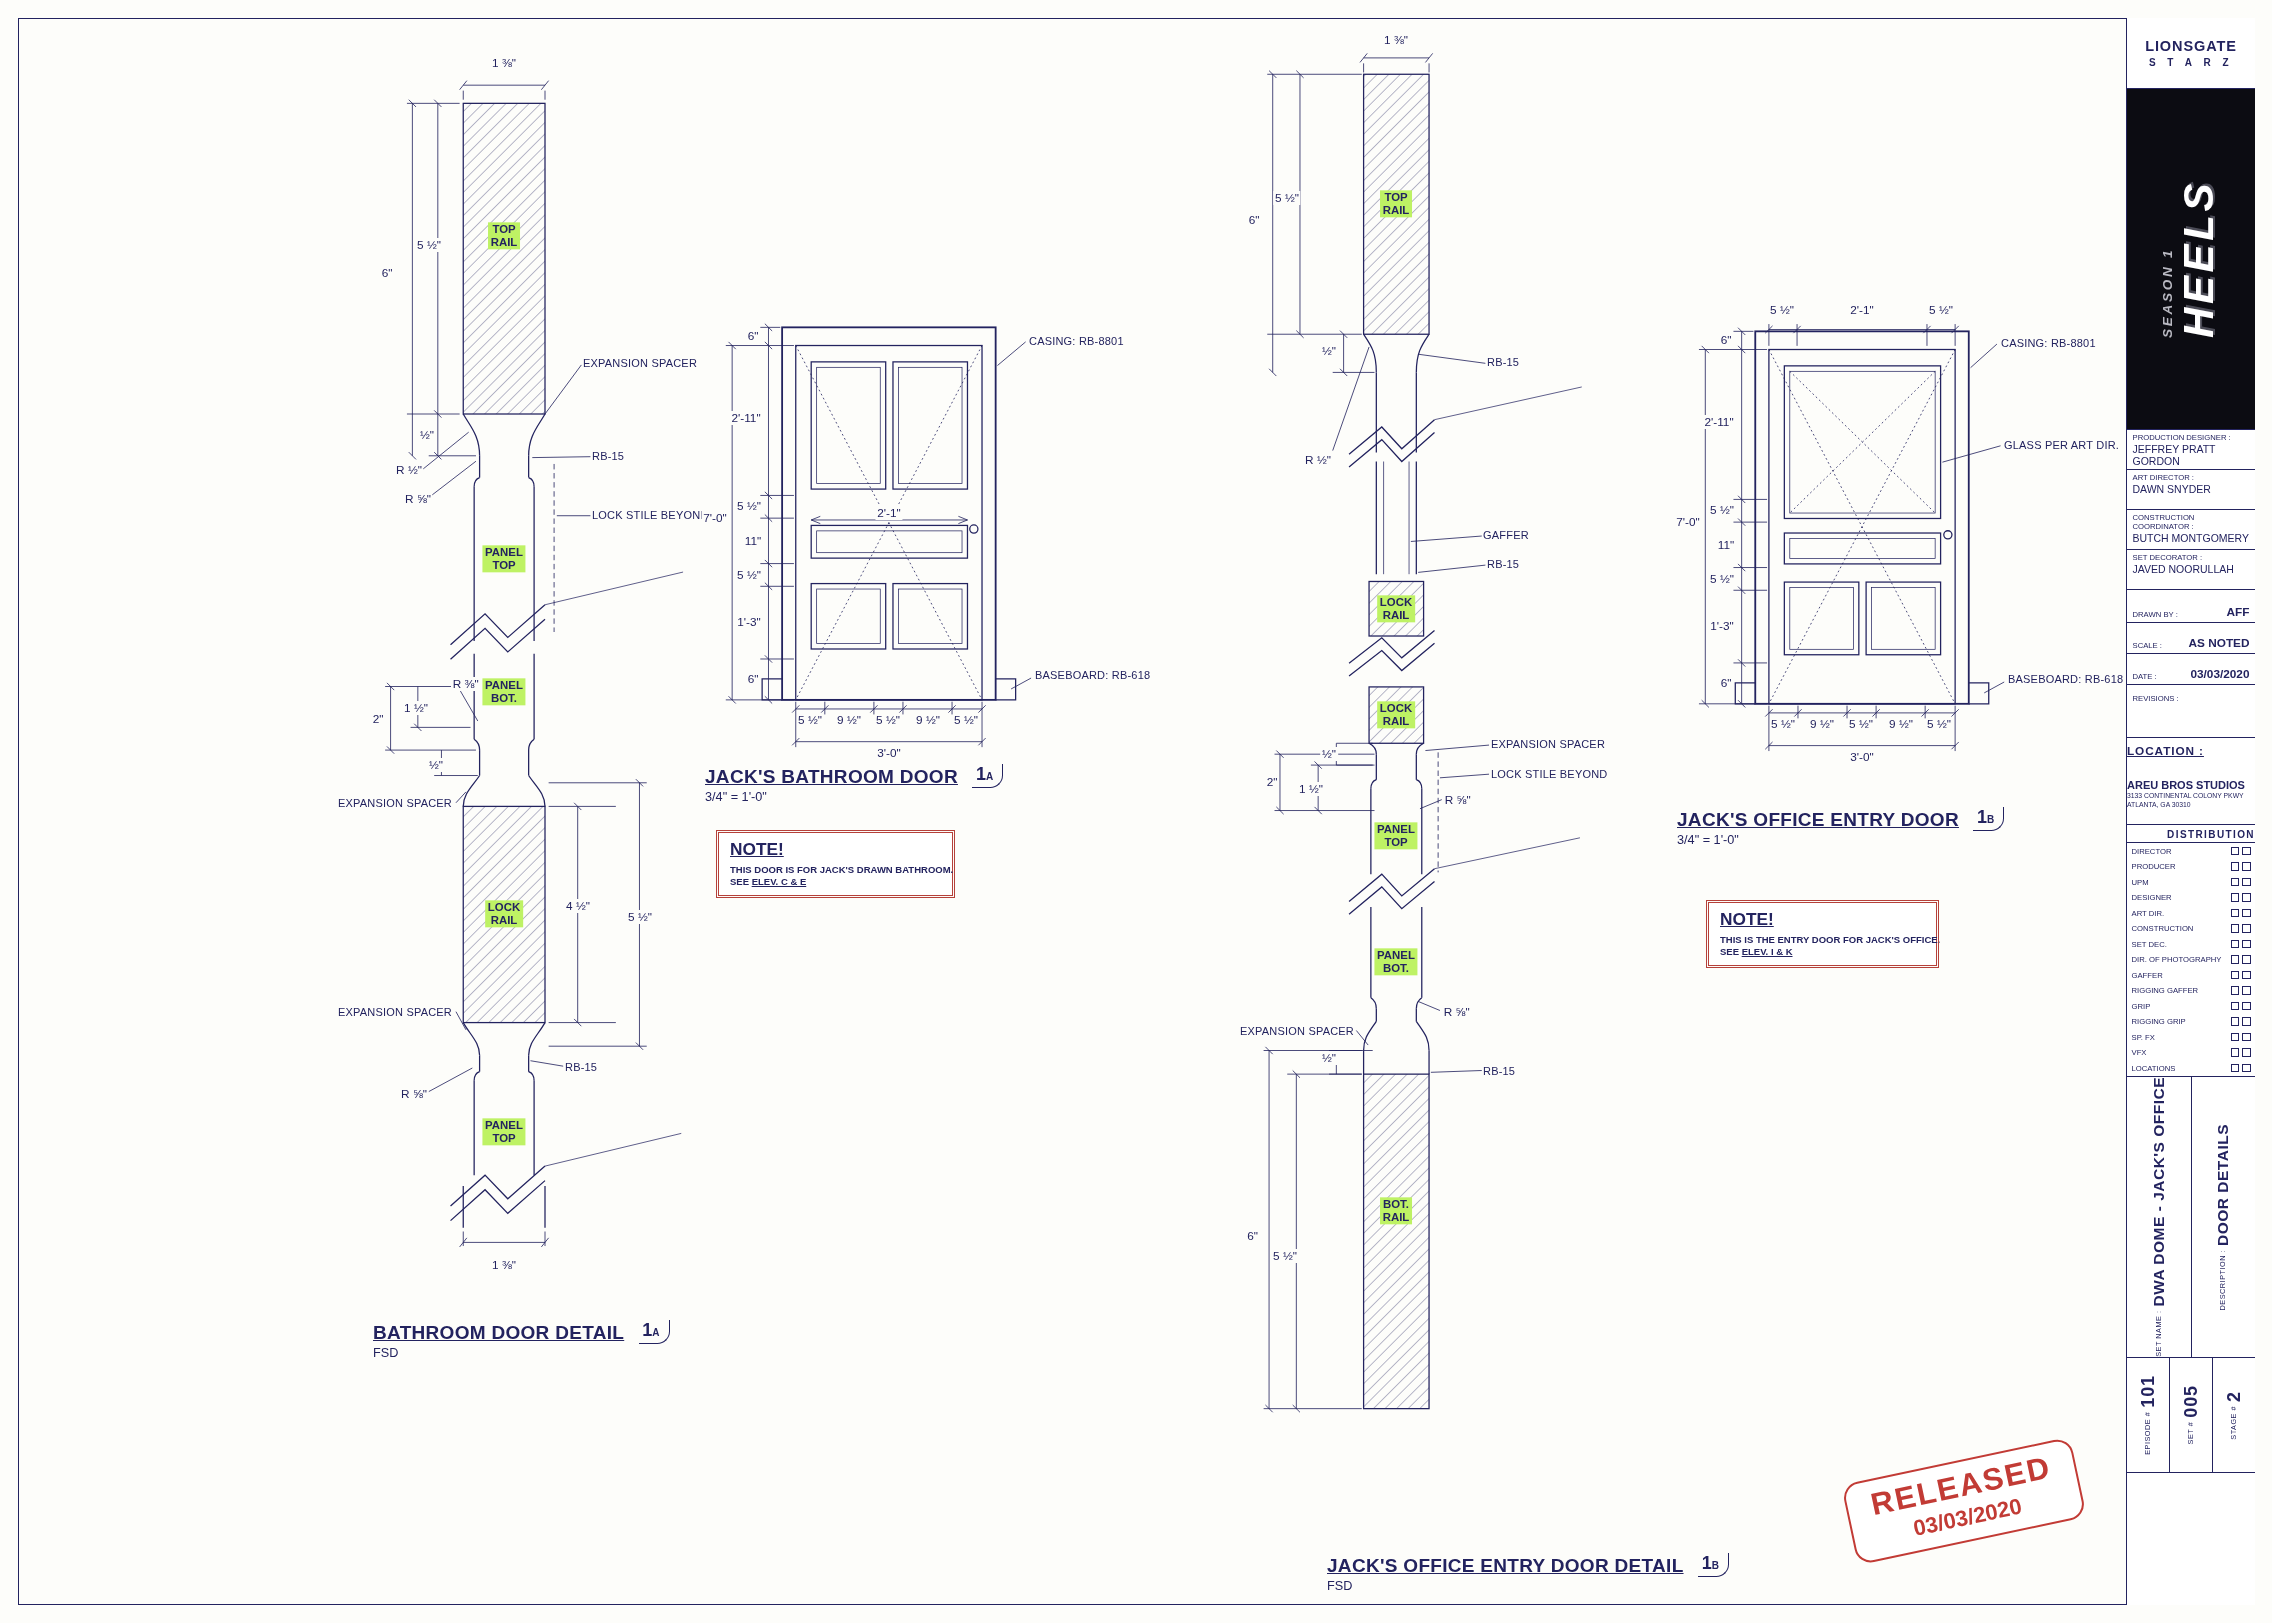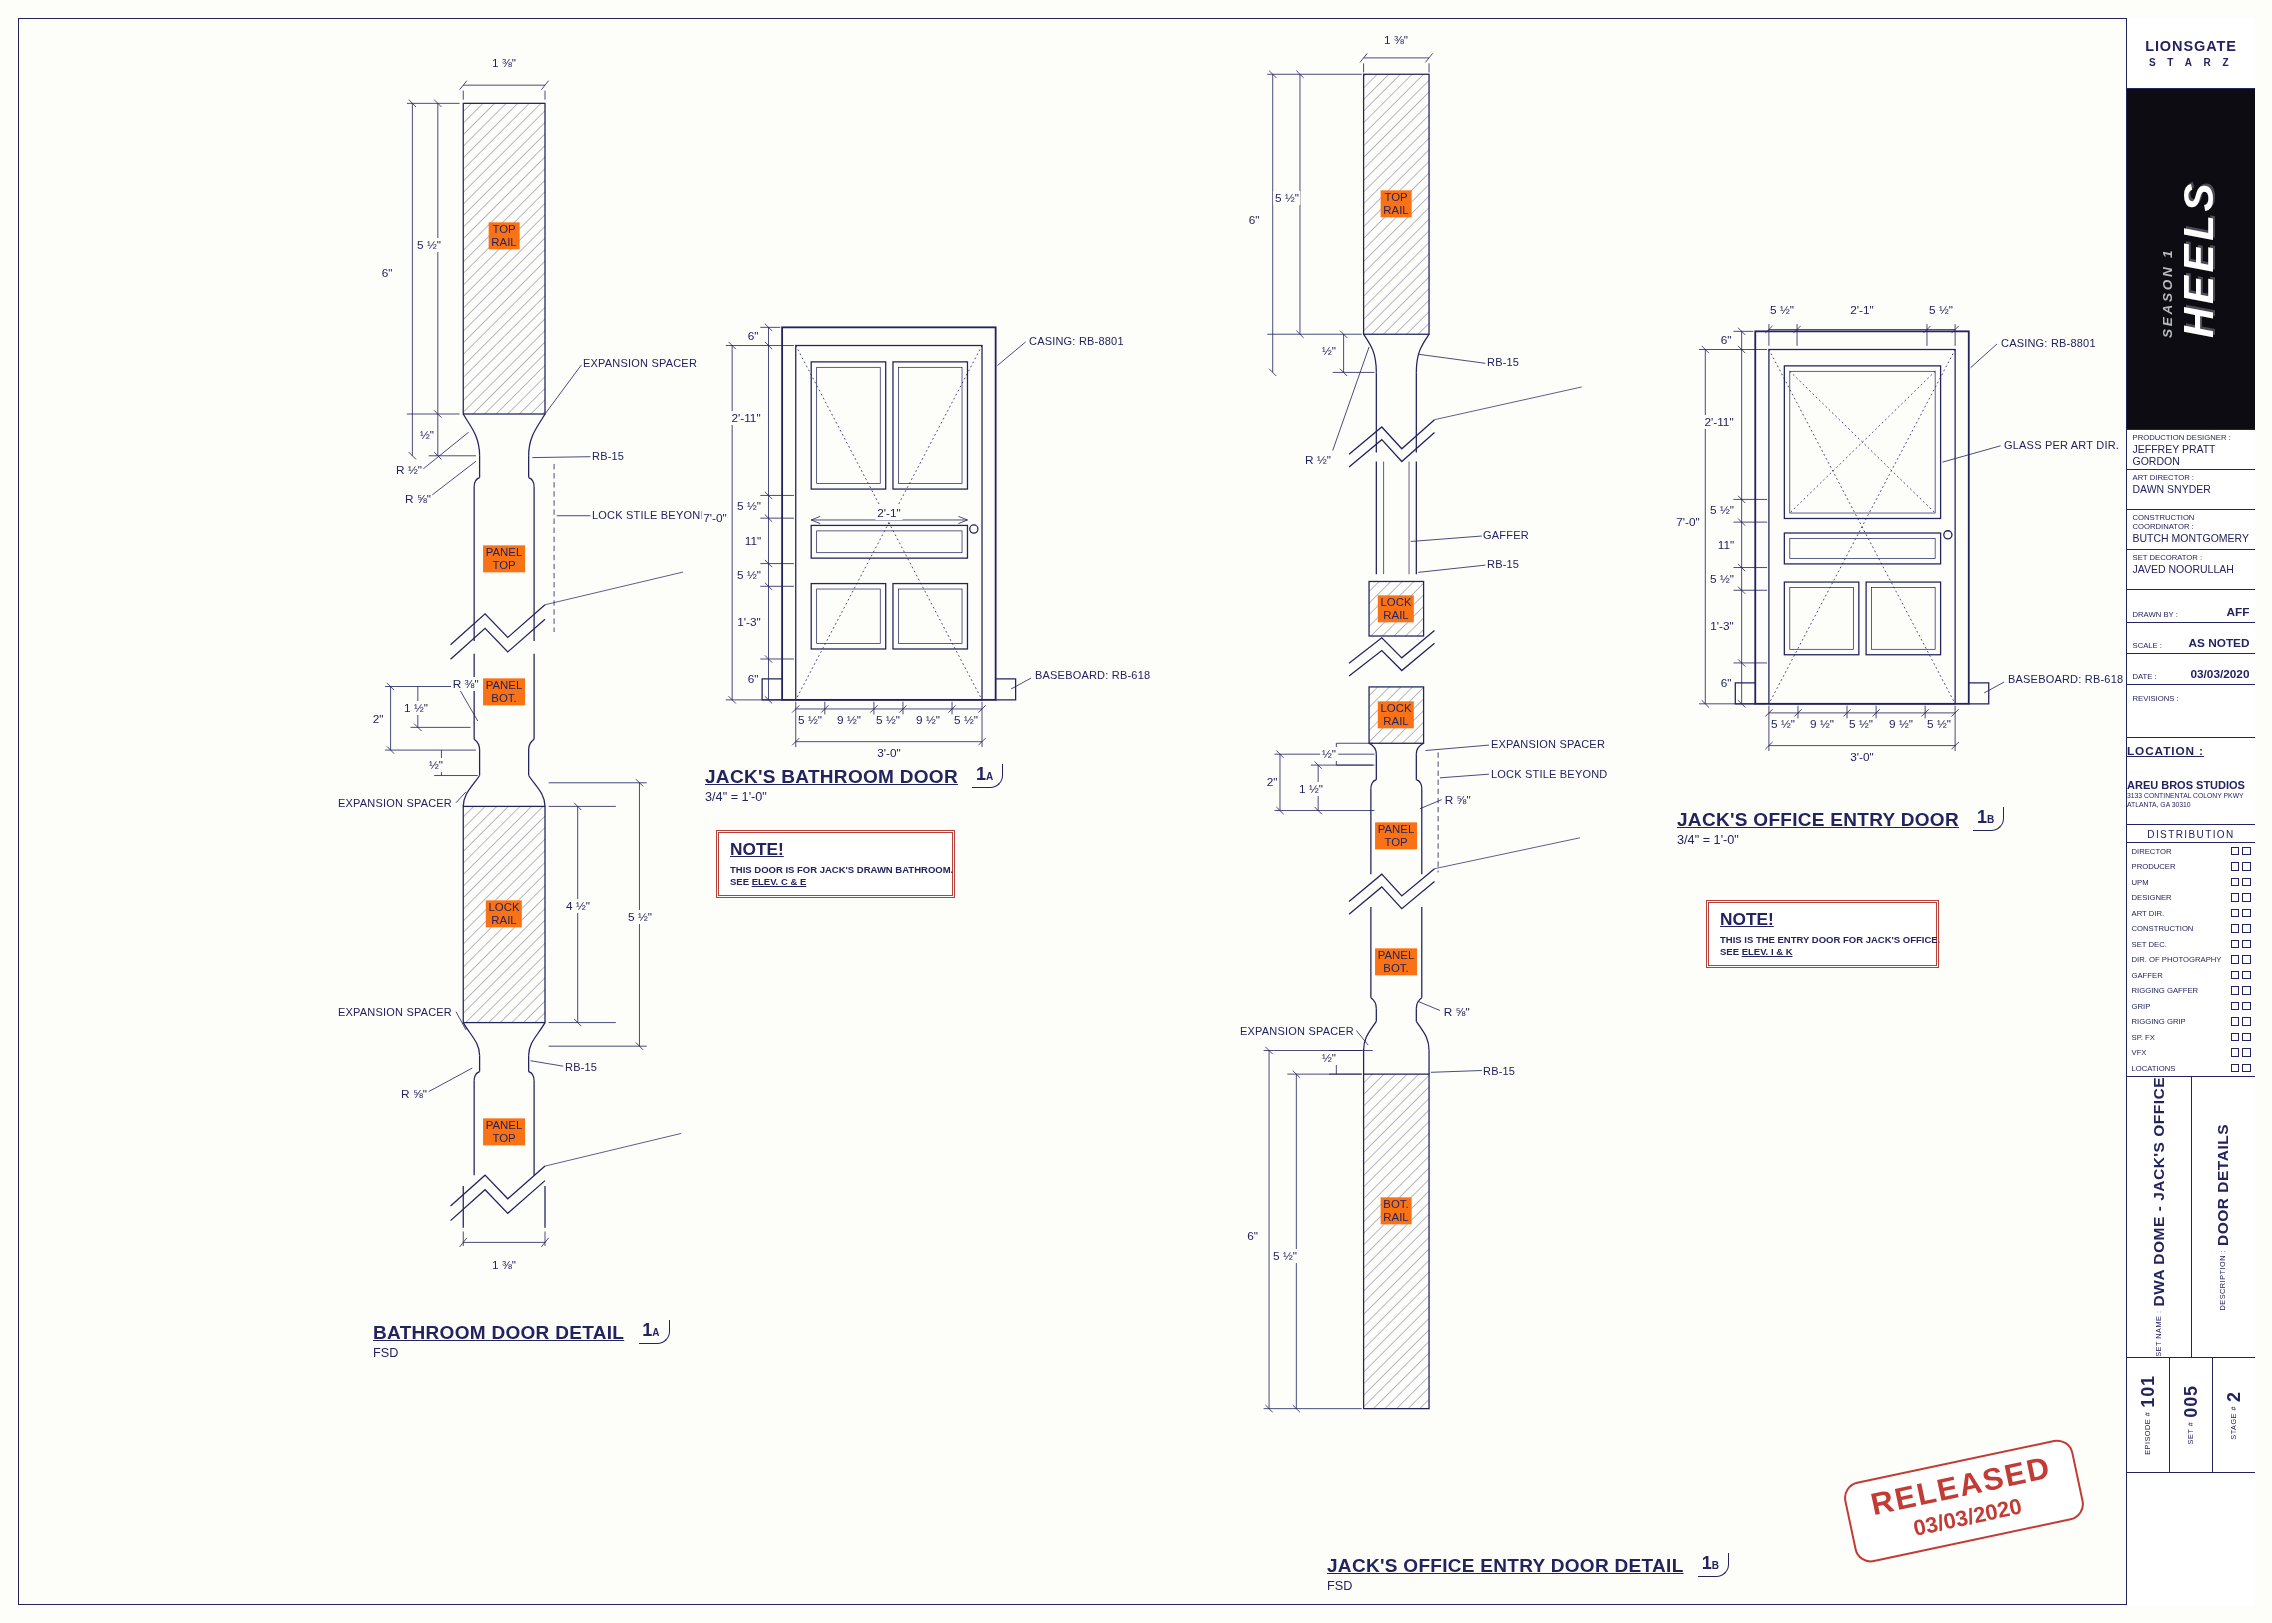--- a/index.html
+++ b/index.html
@@ -17,21 +17,21 @@
   svg .thick { stroke-width:2; }
   svg .dash { stroke-dasharray:6 4; stroke-width:0.9; }
   svg .dot { stroke-dasharray:2 3; stroke-width:0.9; }
   svg .hl { stroke-width:0.7; }
   #det1 .hatch-a { fill:url(#hpA); }
   #det2 .hatch-b { fill:url(#hpB); }
 
   .dim, .lbl, .complbl { position:absolute; white-space:nowrap; color:#23235f; }
   .dim { font-size:11.8px; }
   .lbl { font-size:11px; letter-spacing:0.2px; }
-  .complbl { font-size:11.4px; font-weight:normal; text-align:center; white-space:pre-line; line-height:1.12; background:#f97316; padding:0.9px 2.7px; }
+  .complbl { font-size:11.4px; font-weight:bold; text-align:center; white-space:pre-line; line-height:1.12; background:#bef264; padding:0.9px 2.7px; }
   .c { transform:translate(-50%,-50%); }
   .bg { background:#fdfdfa; padding:0 1.8px; }
   .r { text-align:right; }
 
   .sec-title-wrap { position:absolute; }
   .sec-title-row { display:flex; align-items:flex-end; }
   .sec-title { font-size:19px; font-weight:bold; text-decoration:underline; letter-spacing:0.3px; }
   .sec-sub { font-size:12.7px; margin-top:2.7px; }
   .refmark { display:inline-block; margin-left:14.5px; padding:0 9px 1.8px 3.6px; border-bottom:1.8px solid #23235f; border-right:1.8px solid #23235f; border-bottom-right-radius:12.7px; }
   .refnum { font-size:18px; font-weight:bold; }
@@ -59,21 +59,21 @@
   .tb-kv { display:flex; justify-content:space-between; align-items:flex-end; padding:1.8px 5.5px 2.7px; }
   .tb-kv .k { font-size:7.7px; }
   .tb-kv .v { font-size:11.8px; font-weight:bold; }
   #tb-drawnby { height:33px;justify-content:space-between; } #tb-scale { height:31px; } #tb-date { height:31px; }
   #tb-revisions { height:53px; padding:2.7px 5.5px; } #tb-revisions .k { font-size:7.7px; }
   #tb-location { height:87px; padding-top:5.5px; }
   .tb-loc-label { font-size:11.8px; font-weight:bold; text-decoration:underline; letter-spacing:0.9px; }
   .tb-loc-name { font-size:11px; font-weight:bold; margin-top:21px; }
   .tb-loc-addr { font-size:6.8px; margin-top:1.8px; }
   #tb-dist { height:252px; }
-  .tb-dist-head { font-size:10px; font-weight:normal; text-align:center; letter-spacing:1.4px; padding:3.6px 0 2.7px; border-bottom:0.9px solid #23235f; }
+  .tb-dist-head { font-size:10px; font-weight:bold; text-align:right; letter-spacing:1.4px; padding:3.6px 0 2.7px; border-bottom:0.9px solid #23235f; }
   .tb-dist-row { display:flex; align-items:center; height:15.5px; padding:0 4.5px; font-size:7.7px; }
   .tb-dist-row .nm { flex:1; }
   .box { width:8.2px; height:8.2px; border:0.9px solid #23235f; margin-left:3.6px; flex:none; }
   #tb-rot { height:396px; display:flex; flex-direction:column; }
   #tb-rot-top { flex:1; display:flex; border-bottom:1.4px solid #23235f; }
   .rot-col { flex:1; display:flex; align-items:center; justify-content:center; }
   .rot-col + .rot-col { border-left:0.9px solid #23235f; }
   #tb-rot-bottom { height:127px; display:flex; }
   .rot-num-col { flex:1; display:flex; align-items:center; justify-content:center; }
   .rot-num-col + .rot-num-col { border-left:0.9px solid #23235f; }

